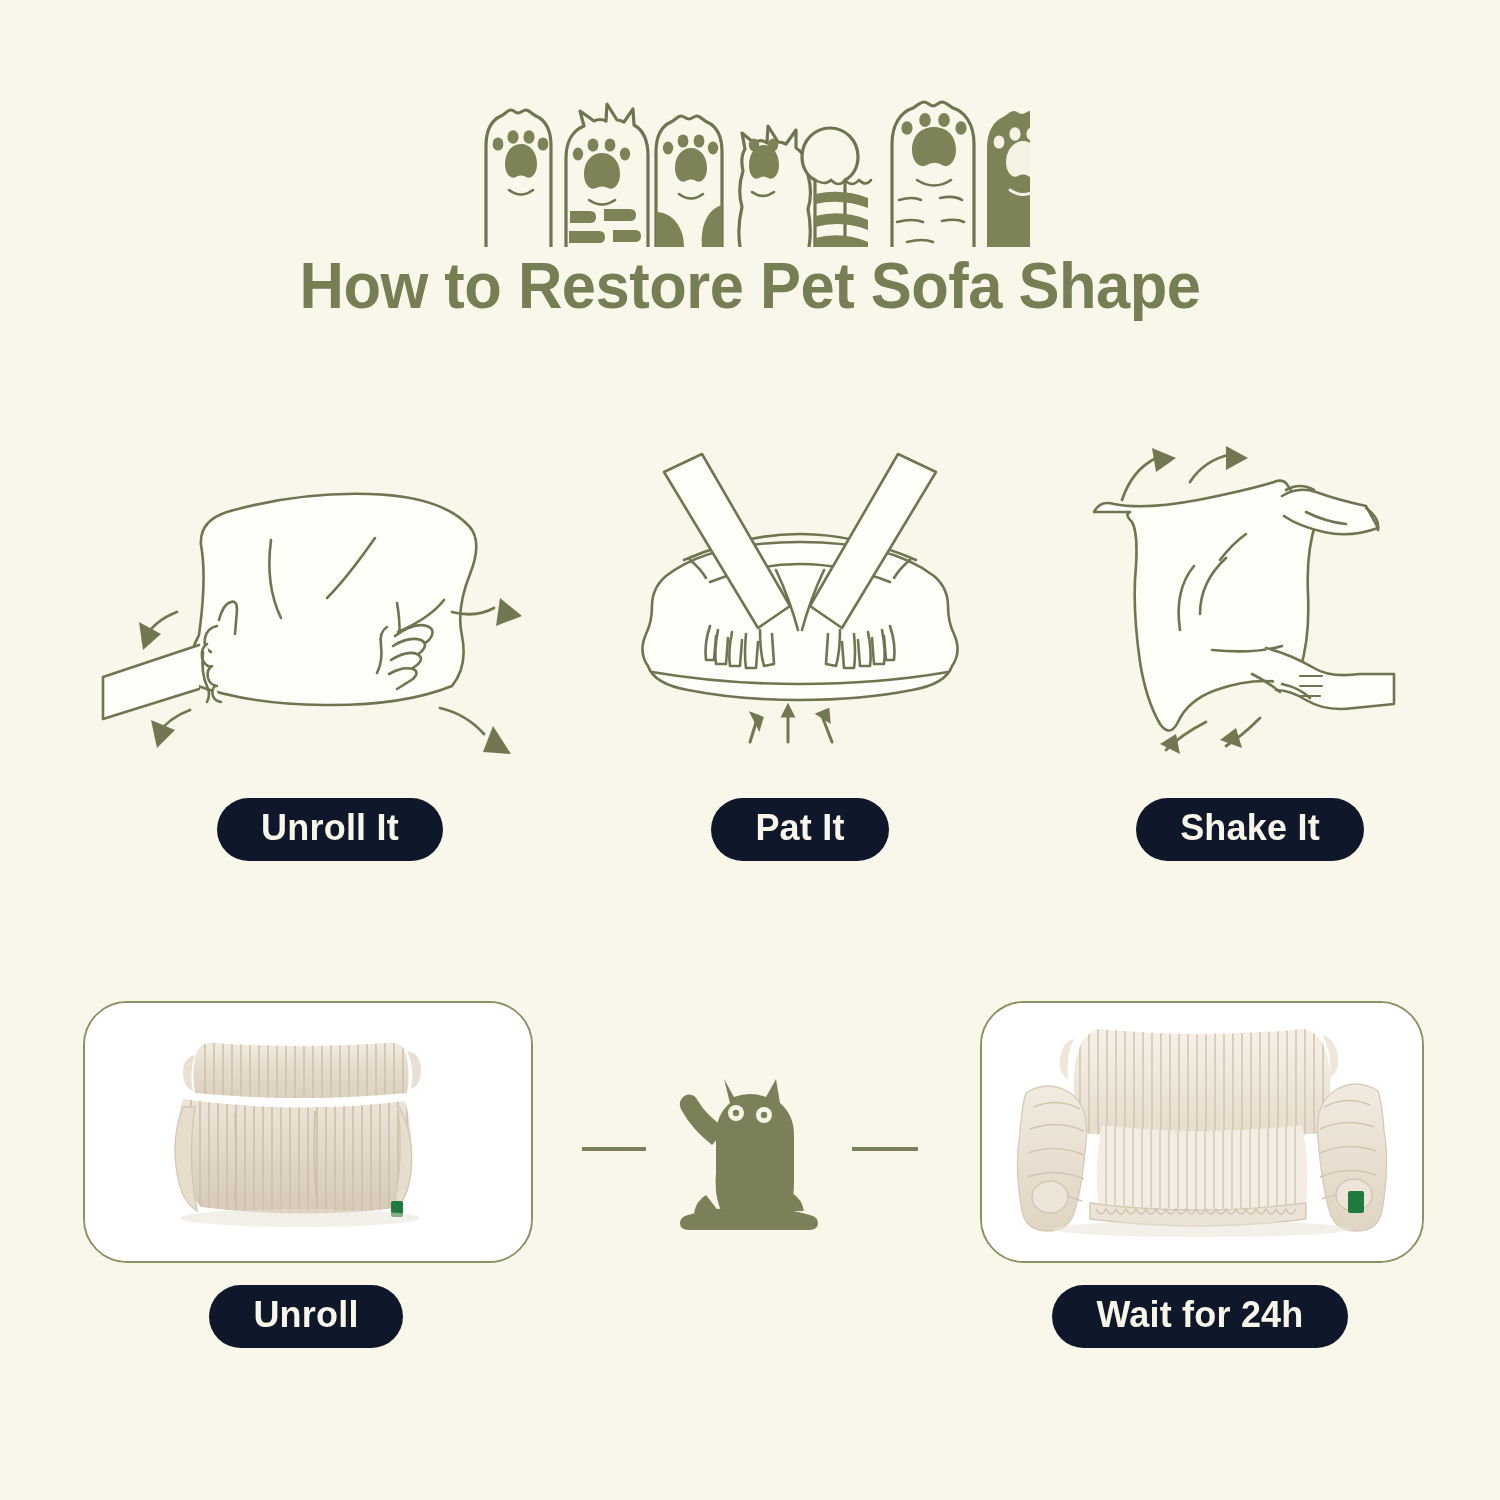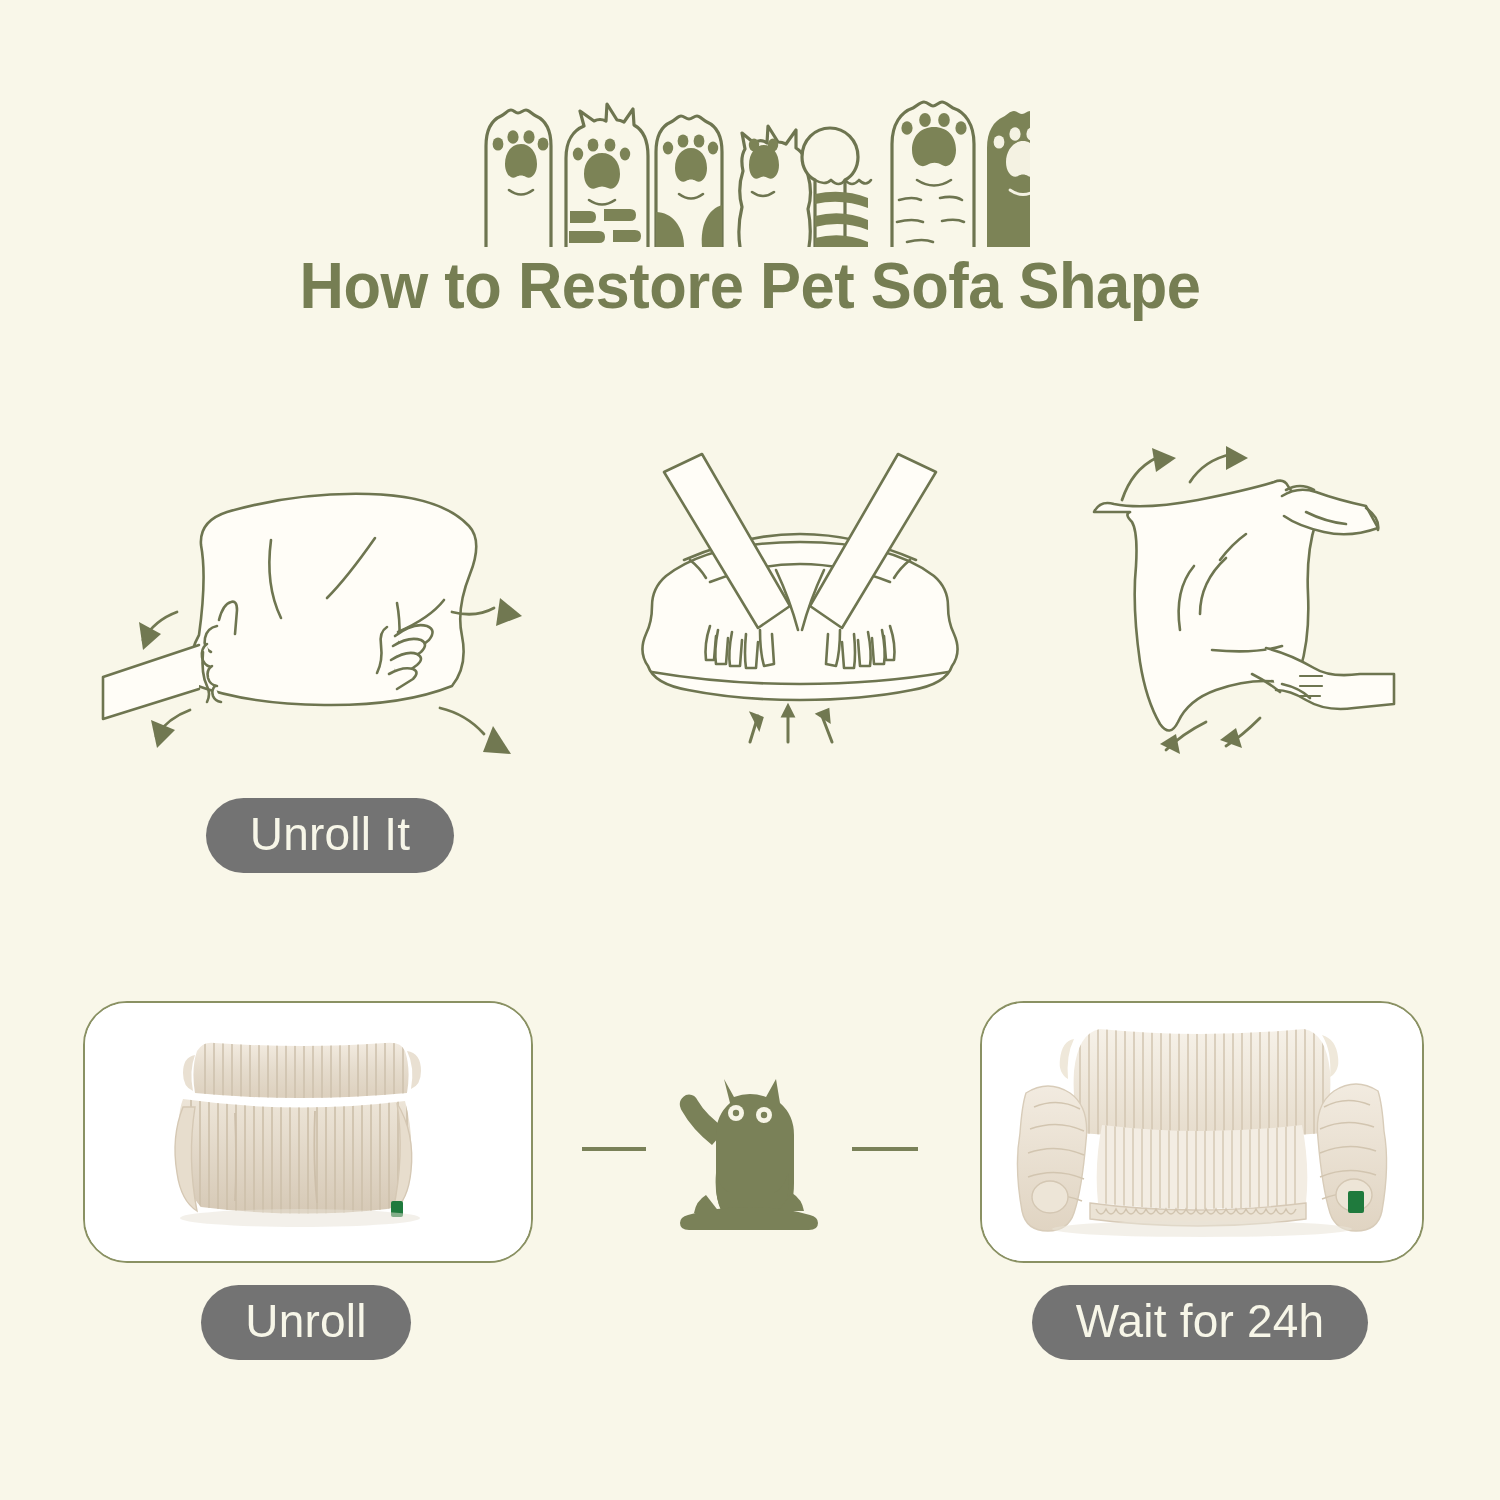--- a/index.html
+++ b/index.html
@@ -34,25 +34,25 @@
   .step{position:absolute;top:0;height:440px;}
   .step-art{position:absolute;left:0;top:0;width:100%;height:340px;}
   .step-art svg{display:block;width:100%;height:100%;}
   .step1{left:95px;width:470px;}
   .step2{left:600px;width:400px;}
   .step3{left:1060px;width:380px;}
 
   .pill-wrap{position:absolute;left:0;width:100%;text-align:center;}
   .pill{
     display:inline-block;
-    background:#737373;
+    background:#0f172a;
     color:#F7F6E8;
     border-radius:999px;
-    font-size:46px;
-    font-weight:400;
+    font-size:36px;
+    font-weight:700;
     padding:9px 44px 12px;
     line-height:1.18;
     white-space:nowrap;
     letter-spacing:0.2px;
   }
   .step .pill-wrap{top:368px;}
 
   
   .bottom{position:absolute;left:0;top:985px;width:1488px;height:420px;}
   .card{
@@ -233,20 +233,23 @@
           <g stroke="#717851" stroke-width="3" fill="#717851" stroke-linecap="round">
             <path d="M150 312 l8-26" fill="none"></path>
             <path d="M152 284 l10 4 l-3 10z"></path>
             <path d="M188 312 l0-28" fill="none"></path>
             <path d="M183 286 l10 0 l-5 -10z"></path>
             <path d="M232 312 l-10-26" fill="none"></path>
             <path d="M218 284 l10-4 l1 11z"></path>
           </g>
         </svg>
       </div>
+      <div class="pill-wrap">
+        <span class="pill">Pat It</span>
+      </div>
     </div>
 
     <div class="step step3">
       <div class="step-art">
         <svg viewBox="0 0 380 340" fill="none">
           <g stroke="#6E7550" stroke-width="2.6" stroke-linecap="round" stroke-linejoin="round">
 
             <path d="M34 82 q6-12 20-8 q30 6 84-4 q50-10 76-18 q10-4 14 4 q4 8 14 12 q20 10 14 24 q-10 30-8 72 q2 44-8 76 q-4 14-20 12 q-30-4-64 8 q-28 10-38 32 q-8 16-18 2 q-14-24-20-62 q-8-56-4-96 q2-34-4-44 q-8-8-2-10z" fill="#FFFDF7"></path>
 
             <path d="M186 104 q-14 10-26 26" fill="none"></path>
@@ -271,20 +274,23 @@
             <path d="M146 292 q-24 12-40 28"></path>
             <path d="M200 288 q-18 18-34 28"></path>
           </g>
           <g fill="#717851">
             <path d="M92 18 l4 24 l20-14z"></path>
             <path d="M166 16 l0 24 l22-12z"></path>
             <path d="M100 314 l20 10 l-4-20z"></path>
             <path d="M160 310 l22 8 l-6-20z"></path>
           </g>
         </svg>
+      </div>
+      <div class="pill-wrap">
+        <span class="pill">Shake It</span>
       </div>
     </div>
   </div>
 
   <div class="bottom">
 
     <div class="card card-left">
       <svg viewBox="0 0 446 258" fill="none">
         <defs>
           <linearGradient id="ribA" x1="0" y1="0" x2="0" y2="1">

